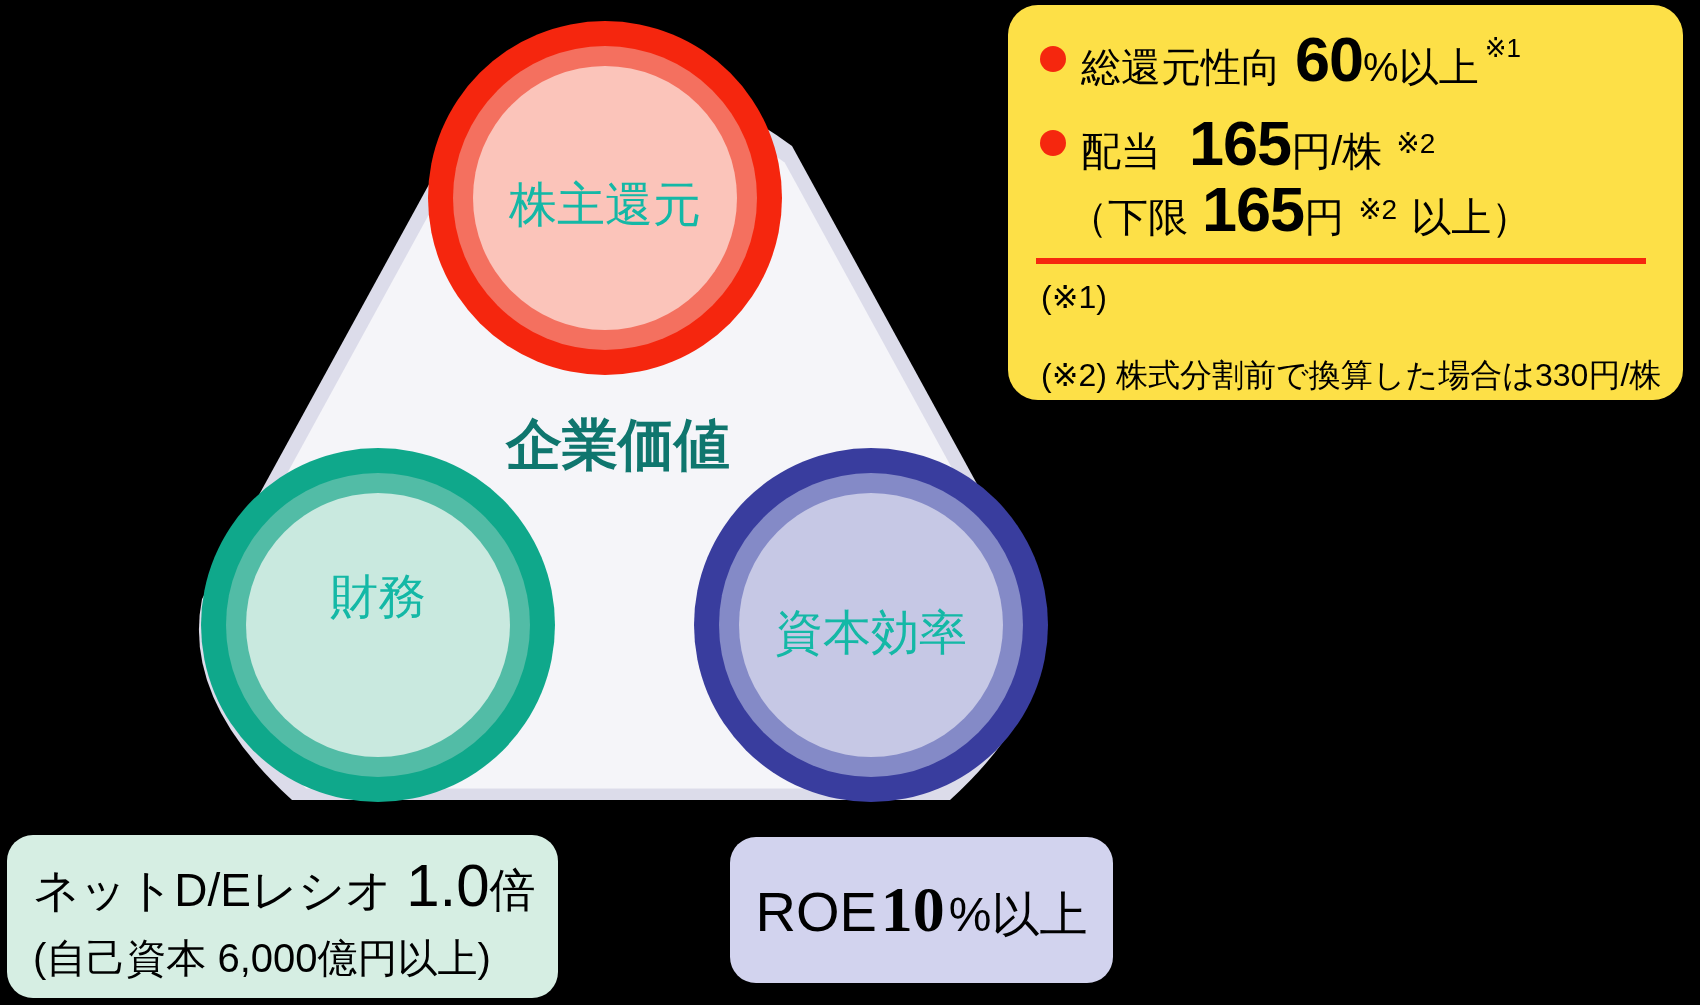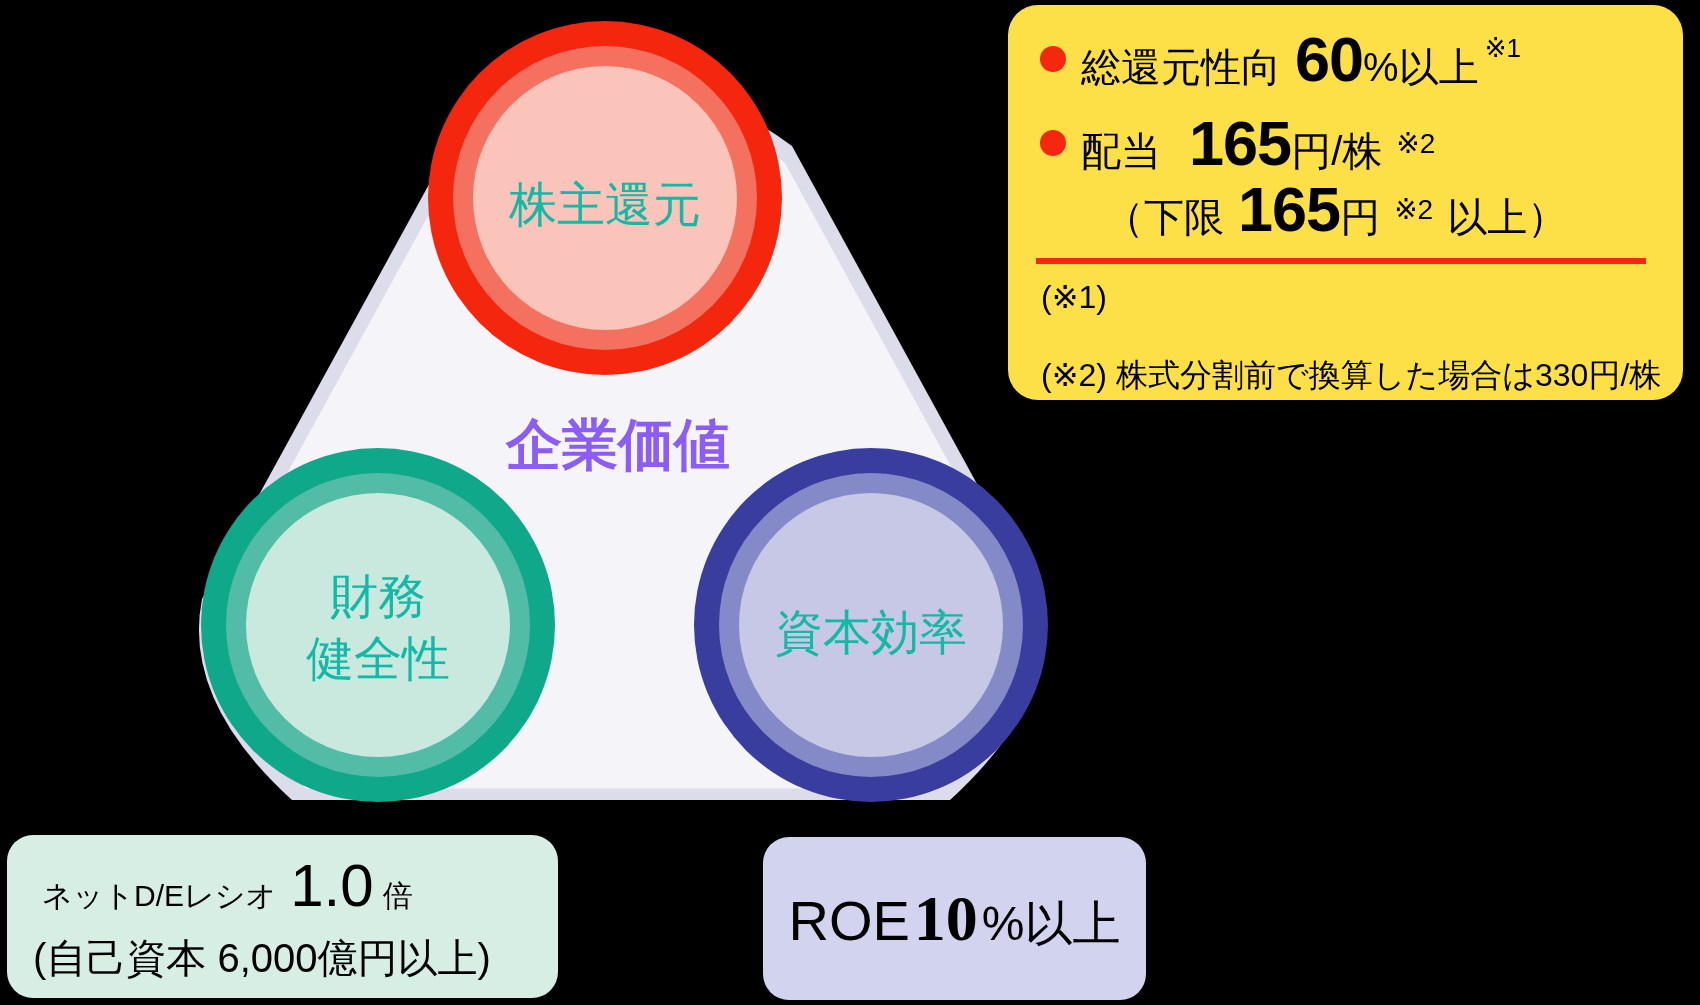--- a/index.html
+++ b/index.html
@@ -10,21 +10,21 @@
     color:#000;
   }
   .layer { position:absolute; left:0; top:0; }
   
   .circle-label {
     position:absolute; width:300px; text-align:center;
     font-size:48px; line-height:62px; color:#14b8a6;
   }
   .center-label {
     position:absolute; left:458px; top:408px; width:320px; text-align:center;
-    font-size:56px; font-weight:700; color:#8b5cf6;
+    font-size:56px; font-weight:700; color:#0f766e;
   }
   
   .returns-box {
     position:absolute; left:1008px; top:5px; width:675px; height:395px;
     background:#fde047; border-radius:30px;
   }
   .r-row { position:absolute; display:flex; align-items:baseline; white-space:nowrap; }
   .r-row .dot {
     width:26px; height:26px; border-radius:50%; background:#F5270E;
     align-self:center; margin-right:15px; flex:0 0 auto;
@@ -37,27 +37,27 @@
   .gap-m { margin-left:28px; }
   .sep-line { position:absolute; left:28px; top:253px; width:610px; height:6px; background:#F5270E; }
   .fn { position:absolute; left:33px; display:flex; font-size:32px; line-height:40px; }
   .fn .fn-ref { flex:0 0 auto; width:75px; }
   
   .nde-box {
     position:absolute; left:7px; top:835px; width:551px; height:163px;
     background:#D6EEE3; border-radius:26px; padding:0;
   }
   .nde-line1 { position:absolute; left:26px; top:16px; display:flex; align-items:baseline; white-space:nowrap; }
-  .nde-cjk { font-size:30px;margin-left:9px; }
+  .nde-cjk { font-size:46px; }
   .nde-num { font-size:60px; font-weight:400; }
   .nde-line2 { position:absolute; left:26px; top:96px; font-size:40px; white-space:nowrap; }
   .roe-box {
-    position:absolute; left:730px; top:837px; width:383px; height:163px;
+    position:absolute; left:730px; top:837px; width:383px; height:146px;
     background:#D2D3EE; border-radius:26px;
-    display:flex; align-items:center; justify-content:center;margin-left:33px;
+    display:flex; align-items:center; justify-content:center;
   }
   .roe-inner { display:flex; align-items:baseline; white-space:nowrap; }
   .roe-txt { font-size:56px; }
   .roe-num { font-size:64px; font-weight:700; margin:0 4px;font-family:Liberation Serif, serif; }
   .roe-suffix { font-size:48px; }
 </style>
 </head>
 <body>
 
 <div class="canvas">
@@ -86,21 +86,20 @@
       <circle cx="871" cy="625" r="132" fill="#C6C8E5"></circle>
     </g>
   </svg>
 
   <div class="center-label">企業価値</div>
 
   <div class="circle-label" style="left:455px; top:174px;">株主還元</div>
 
   <div class="circle-label" style="left:228px; top:566px;">
     <div>財務</div>
-    <div>健全性</div>
   </div>
 
   <div class="circle-label" style="left:721px; top:602px;">資本効率</div>
 
   <div class="returns-box">
 
     <div class="r-row" style="left:32px; top:18px;">
       <span class="dot"></span>
       <span class="cjk">総還元性向</span>
       <span class="num gap-s">60</span>
@@ -109,21 +108,21 @@
     </div>
 
     <div class="r-row" style="left:32px; top:102px;">
       <span class="dot"></span>
       <span class="cjk">配当</span>
       <span class="num gap-m">165</span>
       <span class="cjk">円/株</span>
       <span class="ref-mid">※2</span>
     </div>
 
-    <div class="r-row" style="left:60px; top:168px;margin-left:36px;">
+    <div class="r-row" style="left:60px; top:168px;">
       <span class="cjk">（下限</span>
       <span class="num gap-s">165</span>
       <span class="cjk">円</span>
       <span class="ref-mid">※2</span>
       <span class="cjk gap-s">以上）</span>
     </div>
 
     <div class="sep-line"></div>
 
     <div class="fn" style="top:272px;">

